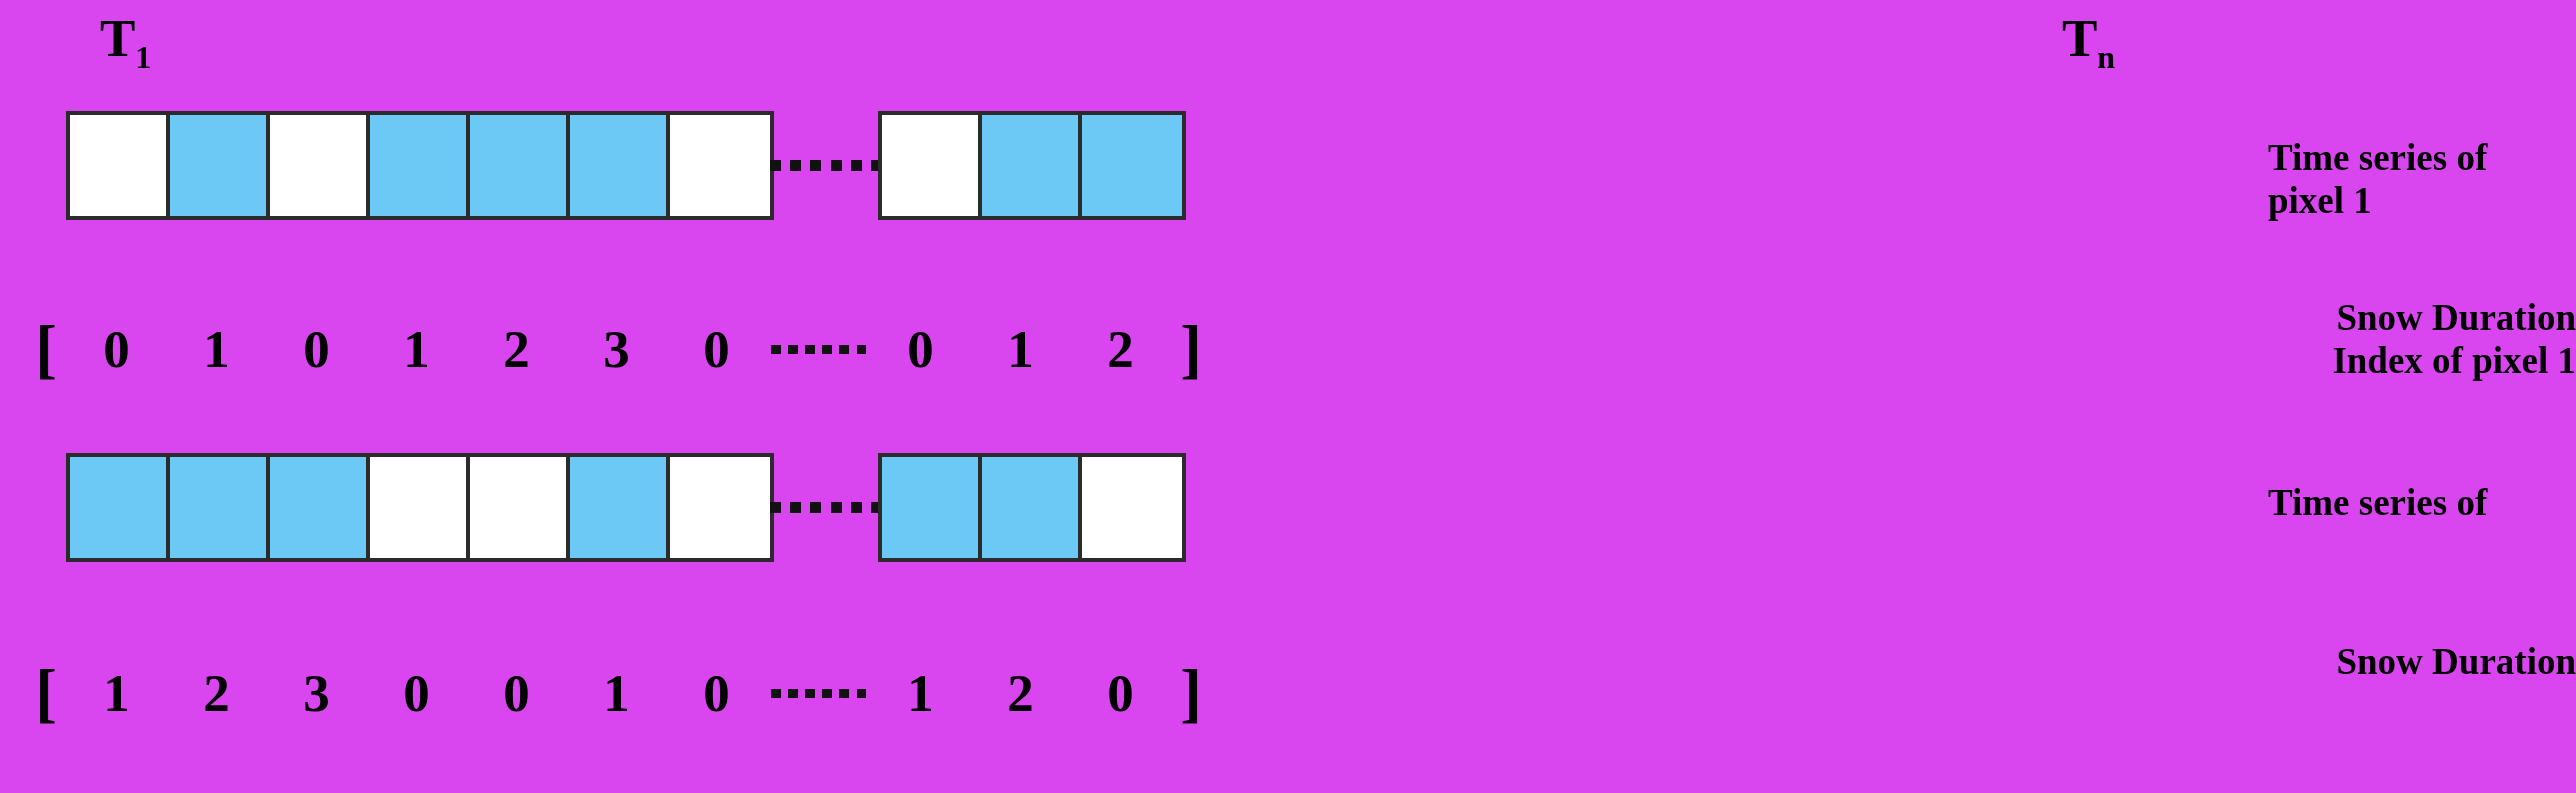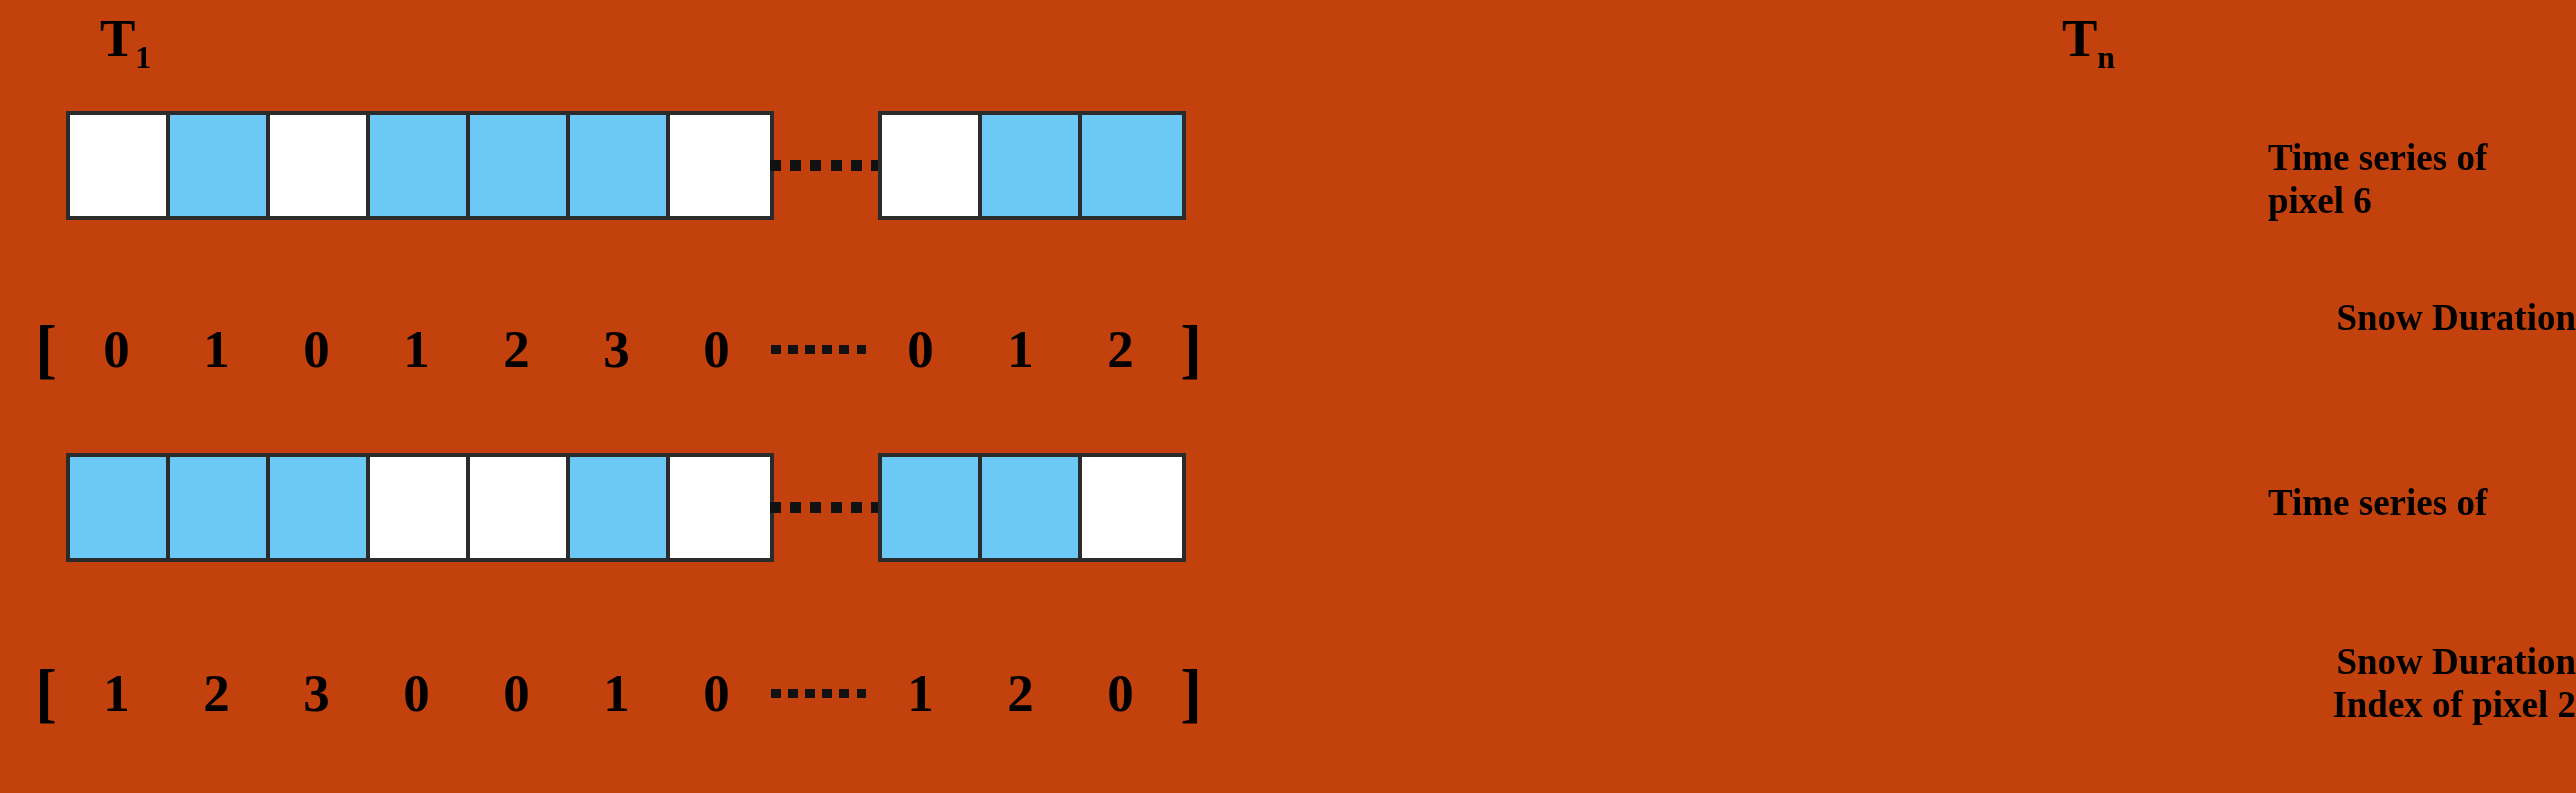--- a/index.html
+++ b/index.html
@@ -137,21 +137,21 @@
   .side-label.lefted   { text-align: right; }
 
   #label-series-1 { top: 136px; }
   #label-index-1  { top: 296px; }
   #label-series-2 { top: 481px; }
   #label-index-2  { top: 640px; }
 </style>
 </head>
 <body>
 
-<div id="figure" style="background: #c2410c;">
+<div id="figure" style="background: #d946ef;">
 
   <div class="t-label" id="t-first">
     <span>T</span><span class="sub">1</span>
   </div>
 
   <div class="t-label" id="t-last">
     <span>T</span><span class="sub">n</span>
   </div>
 
   <div class="strip-row" id="strip-row-1">
@@ -253,30 +253,30 @@
       </span>
     </span>
     <span class="num">1</span>
     <span class="num">2</span>
     <span class="num">0</span>
     <span class="bracket">]</span>
   </div>
 
   <div class="side-label centered" id="label-series-1">
     <div>Time series of</div>
-    <div>pixel 6</div>
+    <div>pixel 1</div>
   </div>
 
   <div class="side-label lefted" id="label-index-1">
     <div>Snow Duration</div>
+    <div>Index of pixel 1</div>
   </div>
 
   <div class="side-label centered" id="label-series-2">
     <div>Time series of</div>
   </div>
 
   <div class="side-label lefted" id="label-index-2">
     <div>Snow Duration</div>
-    <div>Index of pixel 2</div>
   </div>
 
 </div>
 
 
 </body></html>

